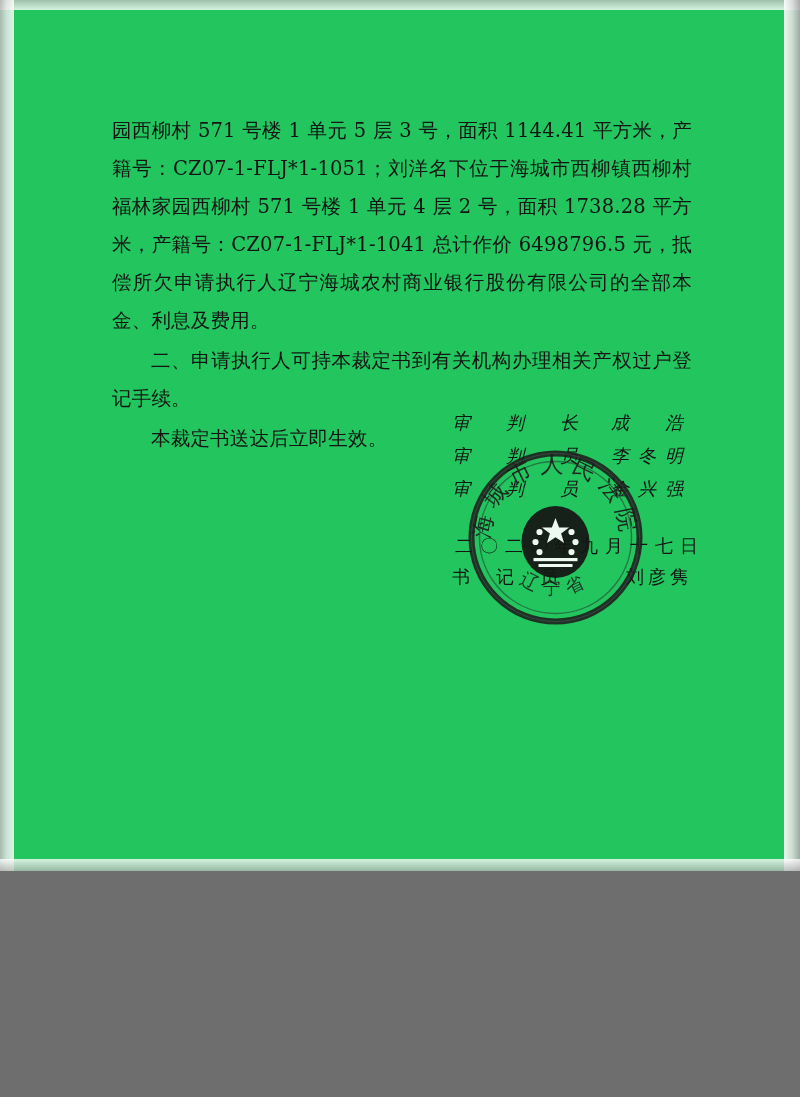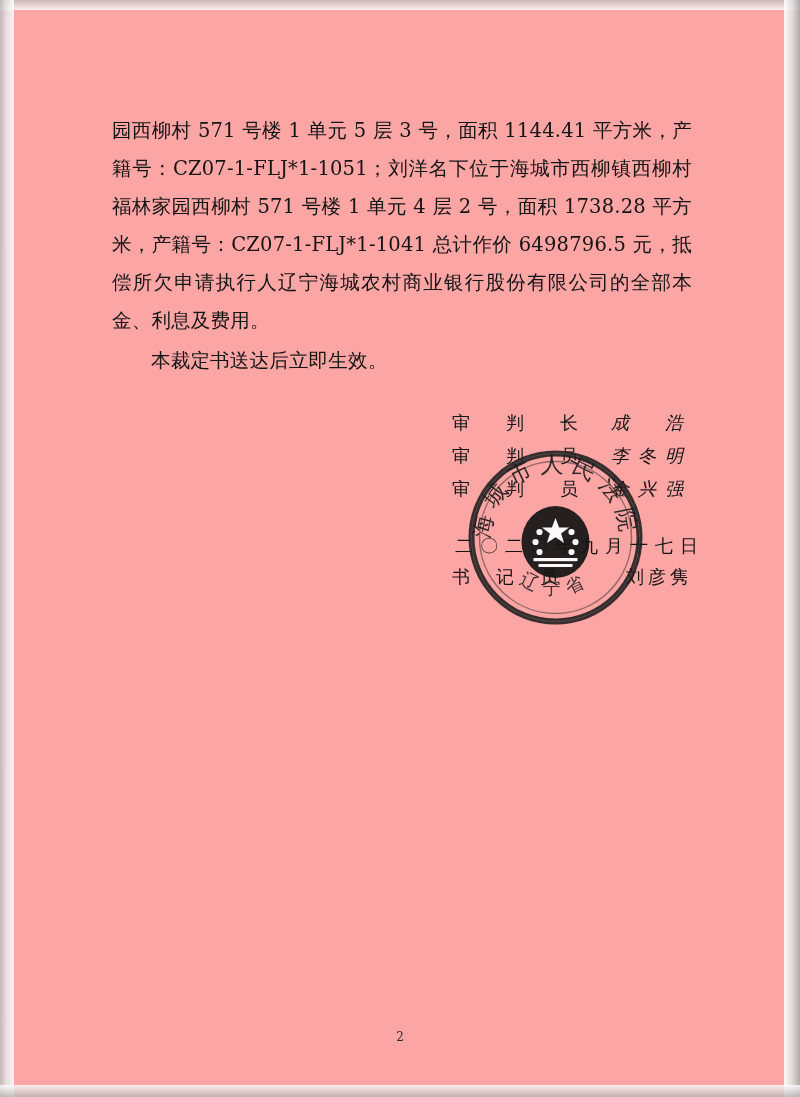--- a/index.html
+++ b/index.html
@@ -3,22 +3,22 @@
 <meta charset="utf-8">
 <style>
   html, body {
     margin: 0;
     padding: 0;
     background: #6e6e6e;
   }
   .page {
     position: relative;
     width: 800px;
-    height: 1097px;
-    background: #fca5a5;
+    height: 871px;
+    background: #22c55e;
     overflow: hidden;
     font-family: "DejaVu Serif", "Liberation Serif", serif;
     color: #141414;
     box-sizing: border-box;
   }
   
   .scan-edge-left {
     position: absolute;
     top: 0; left: 0; width: 14px; height: 100%;
     background: linear-gradient(to right, #b9b9b9 0%, #e6e6e6 45%, #ffffff 100%);
@@ -80,20 +80,21 @@
   }
   .sign-row {
     display: flex;
     justify-content: space-between;
     white-space: nowrap;
     letter-spacing: 1px;
     margin-bottom: 3px;
   }
   .sign-role {
     letter-spacing: 9px;
+    font-style: italic;
   }
   .sign-name {
     letter-spacing: 9px;
     font-style: italic;
   }
   .date-row {
     position: absolute;
     left: 455px;
     top: 534px;
     width: 232px;
@@ -140,20 +141,21 @@
 
 <div class="page">
 
   <div class="scan-edge-top"></div>
   <div class="scan-edge-left"></div>
   <div class="scan-edge-right"></div>
   <div class="scan-edge-bottom"></div>
 
   <div class="body-text">
     <p class="para">园西柳村 571 号楼 1 单元 5 层 3 号，面积 1144.41 平方米，产籍号：CZ07-1-FLJ*1-1051；刘洋名下位于海城市西柳镇西柳村福林家园西柳村 571 号楼 1 单元 4 层 2 号，面积 1738.28 平方米，产籍号：CZ07-1-FLJ*1-1041 总计作价 6498796.5 元，抵偿所欠申请执行人辽宁海城农村商业银行股份有限公司的全部本金、利息及费用。</p>
+    <p class="para indent">二、申请执行人可持本裁定书到有关机构办理相关产权过户登记手续。</p>
     <p class="para indent">本裁定书送达后立即生效。</p>
   </div>
 
   <div class="sign-block">
     <div class="sign-row">
       <span class="sign-role">审　判　长</span>
       <span class="sign-name">成　浩</span>
     </div>
     <div class="sign-row">
       <span class="sign-role">审　判　员</span>

